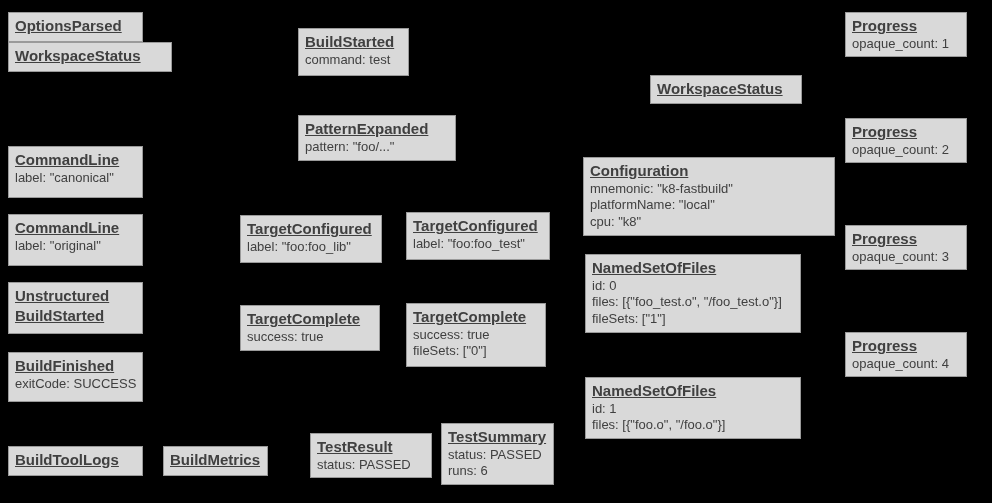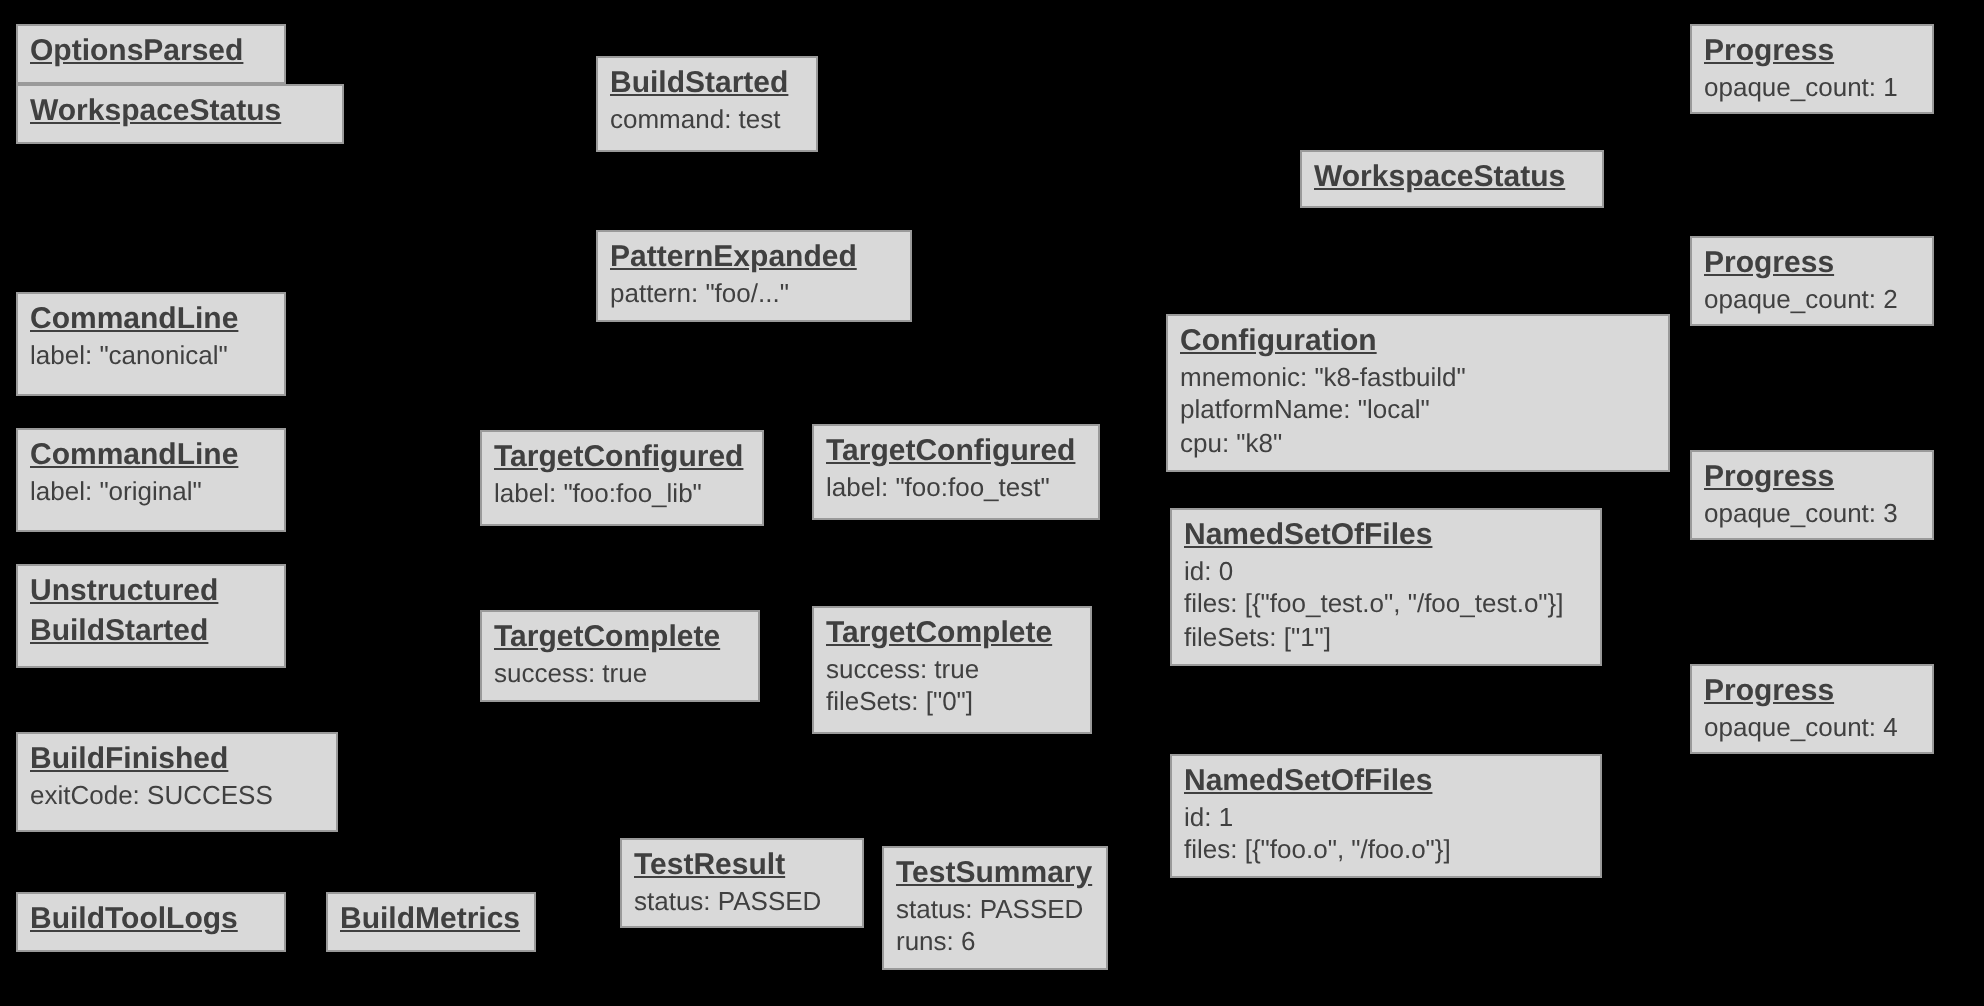--- a/index.html
+++ b/index.html
@@ -58,21 +58,21 @@
   <div class="box" style="left:8px;top:214px;width:135px;min-height:52px">
     <div class="box-title">CommandLine</div>
     <div class="box-line">label: "original"</div>
   </div>
 
   <div class="box" style="left:8px;top:282px;width:135px;min-height:52px">
     <div class="box-title">Unstructured
 BuildStarted</div>
   </div>
 
-  <div class="box" style="left:8px;top:366px;width:161px;min-height:50px">
+  <div class="box" style="left:8px;top:352px;width:135px;min-height:50px">
     <div class="box-title">BuildFinished</div>
     <div class="box-line">exitCode: SUCCESS</div>
   </div>
 
   <div class="box" style="left:163px;top:446px;width:105px;min-height:30px">
     <div class="box-title">BuildMetrics</div>
   </div>
 
   <div class="box" style="left:8px;top:446px;width:135px;min-height:30px">
     <div class="box-title">BuildToolLogs</div>
@@ -91,21 +91,21 @@
   <div class="box" style="left:240px;top:215px;width:142px;min-height:48px">
     <div class="box-title">TargetConfigured</div>
     <div class="box-line">label: "foo:foo_lib"</div>
   </div>
 
   <div class="box" style="left:240px;top:305px;width:140px;min-height:46px">
     <div class="box-title">TargetComplete</div>
     <div class="box-line">success: true</div>
   </div>
 
-  <div class="box" style="left:310px;top:419px;width:122px;min-height:44px">
+  <div class="box" style="left:310px;top:433px;width:122px;min-height:44px">
     <div class="box-title">TestResult</div>
     <div class="box-line">status: PASSED</div>
   </div>
 
   <div class="box" style="left:406px;top:212px;width:144px;min-height:48px">
     <div class="box-title">TargetConfigured</div>
     <div class="box-line">label: "foo:foo_test"</div>
   </div>
 
   <div class="box" style="left:406px;top:303px;width:140px;min-height:64px">

